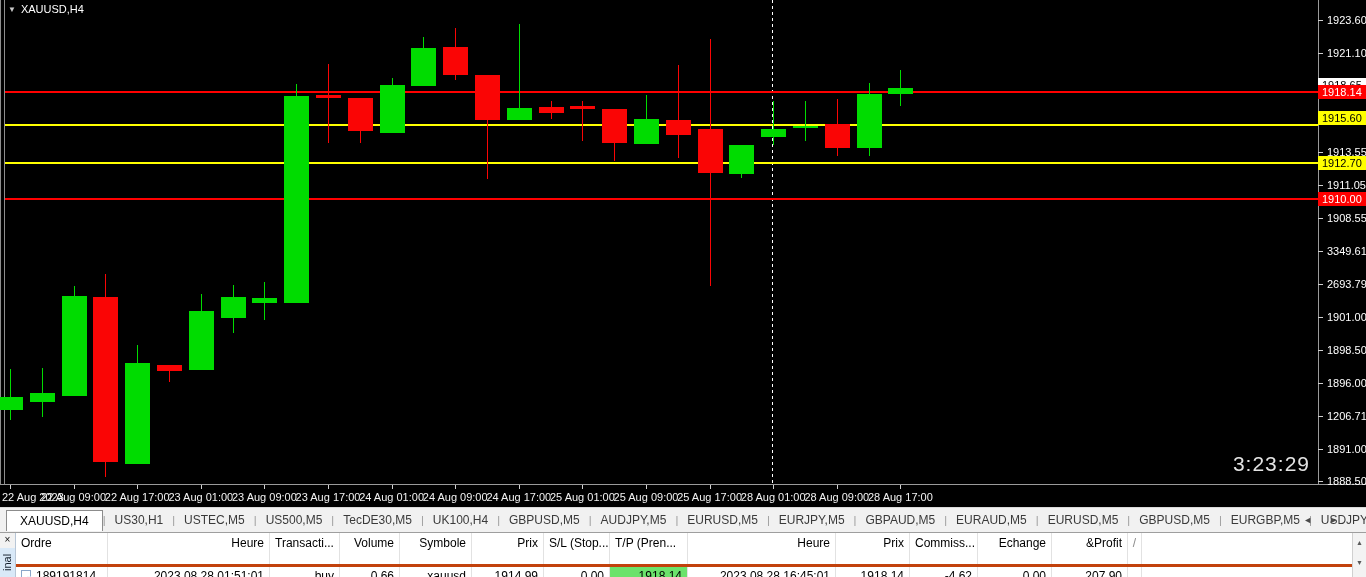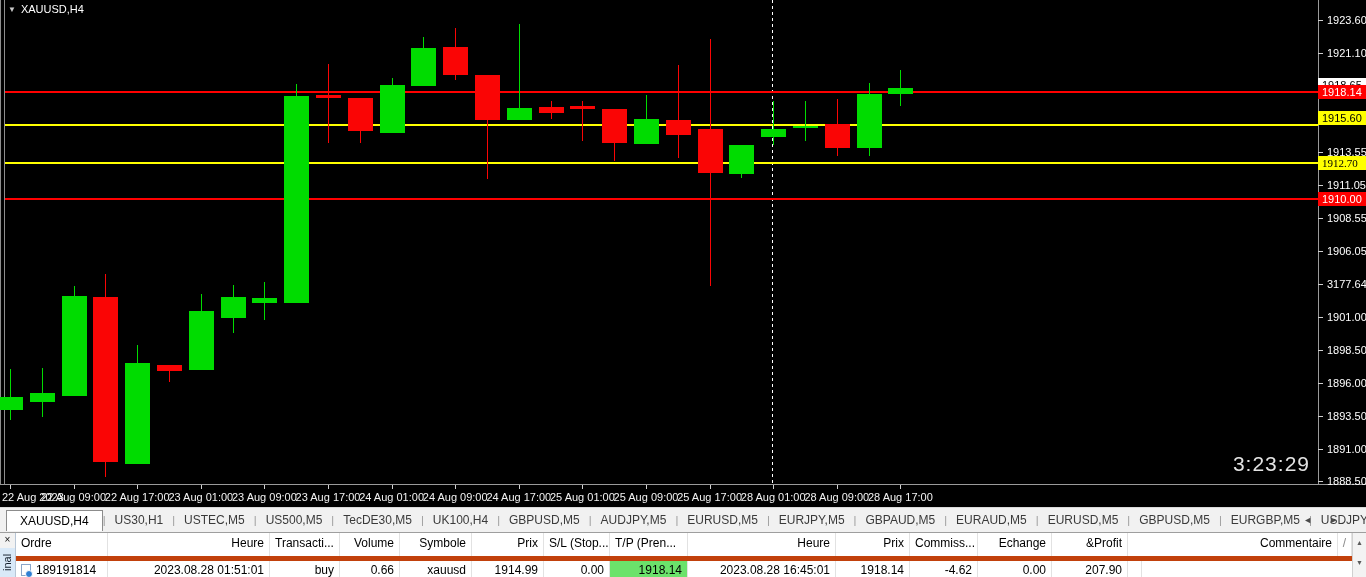--- a/index.html
+++ b/index.html
@@ -42,21 +42,21 @@
   #tab-arrows { position:absolute; right:28px; display:flex; gap:17px; color:#4a4a4a; font-size:9px; }
 
   
   #terminal { position:absolute; left:0; top:532px; width:1366px; height:45px; background:#fff;
               border-top:1px solid #9e9e9e; display:flex; font-size:12px; color:#000; }
   #side { width:16px; display:flex; flex-direction:column; border-right:1px solid #b8c6d6; }
   #term-close { height:15px; background:#f2f2f2; font-size:10px; line-height:13px; text-align:center; color:#111; }
   #term-tab { flex:1; background:#d9e9f8; writing-mode:vertical-rl; transform:rotate(180deg);
               font-size:11px; color:#15212e; text-align:center; line-height:15px; }
   #grid { width:1336px; }
-  #thead { display:flex; height:28px; line-height:21px; border-bottom:5px solid #c2410c; background:#fff; }
+  #thead { display:flex; height:34px; line-height:21px; border-bottom:3px solid #c2410c; background:#fff; }
   #trow  { display:flex; height:20px; line-height:19px; background:#fff; }
   .hcell, .rcell { border-right:1px solid #e2e2e2; padding:0 5px; white-space:nowrap; overflow:hidden; }
   .hcell.slash, .rcell.slash { color:#8a8a8a; text-align:center; padding:0 1px; }
   .rcell.tp { text-align:right; }
   #vscroll { width:14px; background:#f3f3f3; border-left:1px solid #d0d0d0; display:flex; flex-direction:column; }
   #vscroll div { height:20px; text-align:center; font-size:7px; color:#5a5a5a; line-height:20px; }
   .doc-icon { display:inline-block; width:10px; height:12px; background:#fff; border:1px solid #8aa6c9;
               position:relative; margin-right:5px; vertical-align:-2px; }
   .doc-icon::after { content:''; position:absolute; right:-3px; bottom:-3px; width:6px; height:6px;
                      border-radius:50%; background:#2f7fd3; border:1px solid #fff; }
@@ -151,39 +151,39 @@
         <div class="plabel" style="top: 79.2786px;">1918.65</div>
         <div class="ptick" style="top: 118.786px;"></div>
         <div class="plabel" style="top: 112.786px;">1916.10</div>
         <div class="ptick" style="top: 152.293px;"></div>
         <div class="plabel" style="top: 146.293px;">1913.55</div>
         <div class="ptick" style="top: 185.143px;"></div>
         <div class="plabel" style="top: 179.143px;">1911.05</div>
         <div class="ptick" style="top: 217.993px;"></div>
         <div class="plabel" style="top: 211.993px;">1908.55</div>
         <div class="ptick" style="top: 250.843px;"></div>
-        <div class="plabel" style="top: 244.843px;">1906.05</div>
+        <div class="plabel" style="top: 244.843px;">3349.61</div>
         <div class="ptick" style="top: 283.693px;"></div>
-        <div class="plabel" style="top: 277.693px;">3177.64</div>
+        <div class="plabel" style="top: 277.693px;">2693.79</div>
         <div class="ptick" style="top: 317.2px;"></div>
         <div class="plabel" style="top: 311.2px;">1901.00</div>
         <div class="ptick" style="top: 350.05px;"></div>
         <div class="plabel" style="top: 344.05px;">1898.50</div>
         <div class="ptick" style="top: 382.9px;"></div>
         <div class="plabel" style="top: 376.9px;">1896.00</div>
         <div class="ptick" style="top: 415.75px;"></div>
-        <div class="plabel" style="top: 409.75px;">1893.50</div>
+        <div class="plabel" style="top: 409.75px;">1206.71</div>
         <div class="ptick" style="top: 448.6px;"></div>
         <div class="plabel" style="top: 442.6px;">1891.00</div>
         <div class="ptick" style="top: 481.45px;"></div>
         <div class="plabel" style="top: 475.45px;">1888.50</div>
         <div class="tag white" style="top: 78.2786px;">1918.65</div>
         <div class="tag red" style="top: 84.98px;">1918.14</div>
         <div class="tag yellow" style="top: 111px;">1915.60</div>
-        <div class="tag yellow" style="top: 156.462px; font-family: Liberation Serif, serif;">1912.70</div>
+        <div class="tag yellow" style="top: 156.462px;">1912.70</div>
         <div class="tag red" style="top: 191.94px;">1910.00</div>
       </div>
     <div id="time-axis">
         <div class="ttick" style="left: 10px;"></div>
         <div class="tlabel first" style="left: 2px;">22 Aug 2023</div>
         <div class="ttick" style="left: 73.6px;"></div>
         <div class="tlabel" style="left: 73.6px;">22 Aug 09:00</div>
         <div class="ttick" style="left: 137.2px;"></div>
         <div class="tlabel" style="left: 137.2px;">22 Aug 17:00</div>
         <div class="ttick" style="left: 200.8px;"></div>
@@ -266,21 +266,20 @@
           <div class="hcell" style="width: 60px; text-align: right;">Volume</div>
           <div class="hcell" style="width: 72px; text-align: right;">Symbole</div>
           <div class="hcell" style="width: 72px; text-align: right;">Prix</div>
           <div class="hcell" style="width: 66px; text-align: left;">S/L (Stop...</div>
           <div class="hcell" style="width: 78px; text-align: left;">T/P (Pren...</div>
           <div class="hcell" style="width: 148px; text-align: right;">Heure</div>
           <div class="hcell" style="width: 74px; text-align: right;">Prix</div>
           <div class="hcell" style="width: 68px; text-align: left;">Commiss...</div>
           <div class="hcell" style="width: 74px; text-align: right;">Echange</div>
           <div class="hcell" style="width: 76px; text-align: right;">&amp;Profit</div>
-          <div class="hcell" style="width: 210px; text-align: right;">Commentaire</div>
           <div class="hcell slash" style="width: 14px; text-align: center;">/</div>
         </div>
       <div id="trow">
           <div class="rcell" style="width: 92px; text-align: left;"><span class="doc-icon"></span>189191814</div>
           <div class="rcell" style="width: 162px; text-align: right;">2023.08.28 01:51:01</div>
           <div class="rcell" style="width: 70px; text-align: right;">buy</div>
           <div class="rcell" style="width: 60px; text-align: right;">0.66</div>
           <div class="rcell" style="width: 72px; text-align: right;">xauusd</div>
           <div class="rcell" style="width: 72px; text-align: right;">1914.99</div>
           <div class="rcell" style="width: 66px; text-align: right;">0.00</div>

